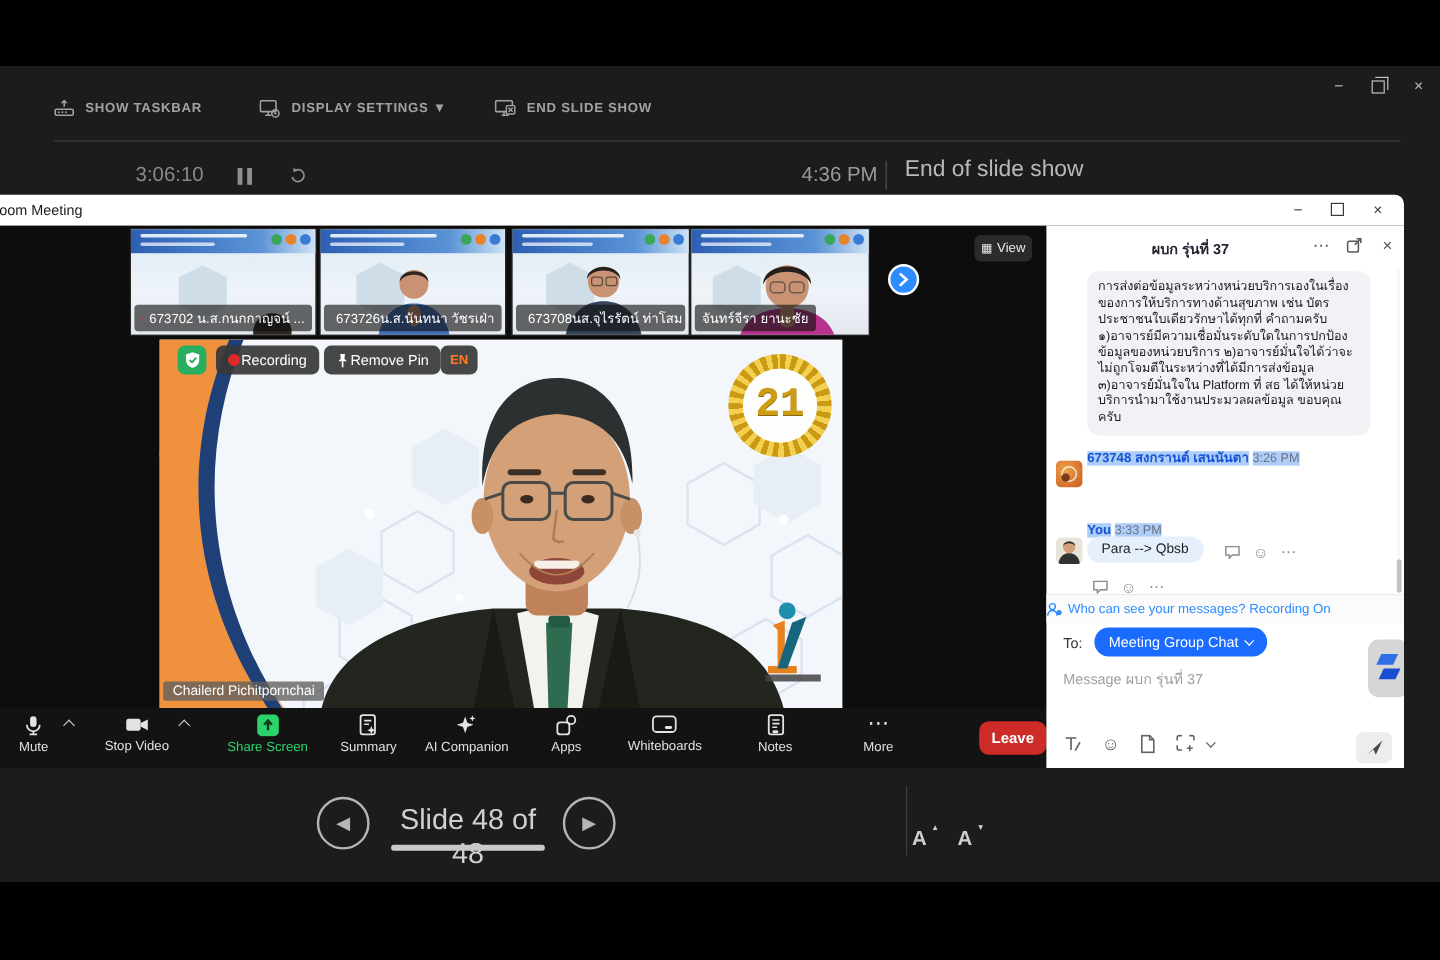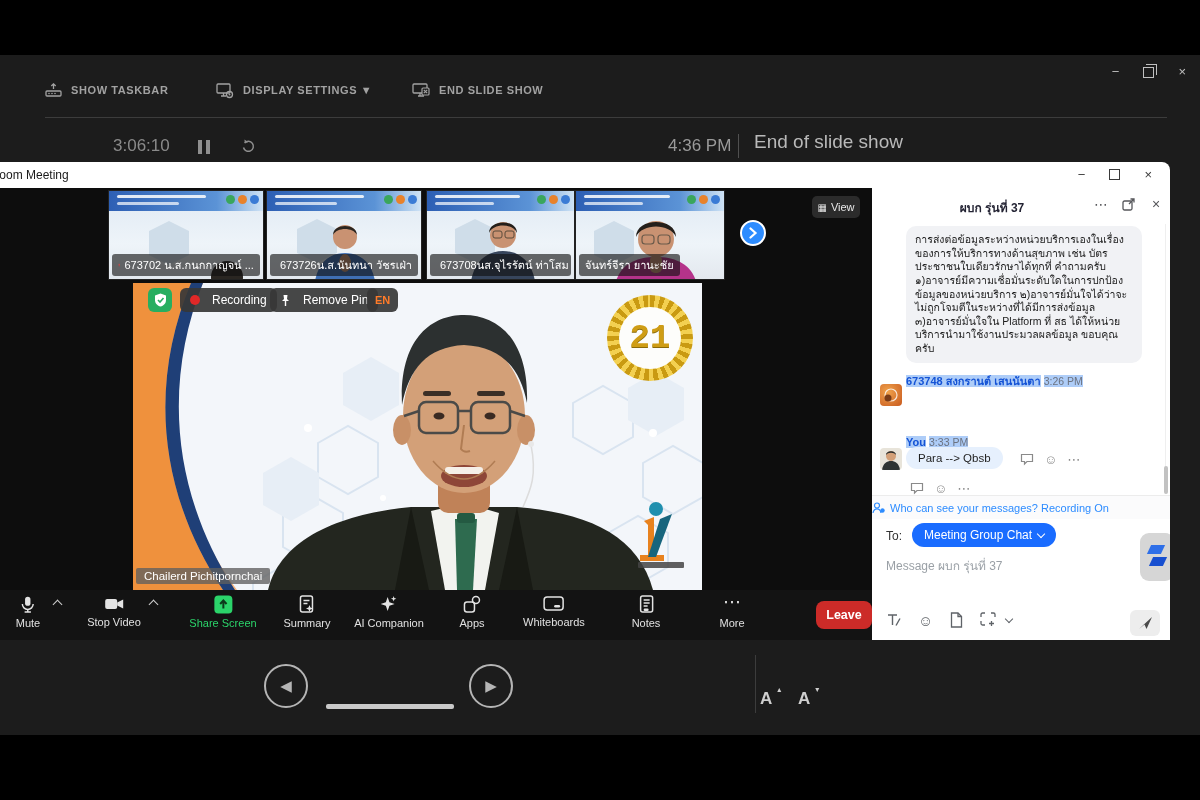--- a/index.html
+++ b/index.html
@@ -52,21 +52,21 @@
   .t-label { position:absolute; left:3px; bottom:3px; display:flex; align-items:center; gap:4px;
              background:rgba(15,15,15,.62); border-radius:3px; padding:2px 6px; color:#fff; font-size:11px; white-space:nowrap; max-width:96%; overflow:hidden; }
   .view-btn { position:absolute; left:826px; top:8px; width:48px; height:22px; background:#2b2b2b; border-radius:5px;
               display:flex; align-items:center; justify-content:center; gap:4px; color:#e8e8e8; font-size:11px; cursor:pointer; }
   .next-arrow { position:absolute; left:754px; top:32px; width:26px; height:26px; border-radius:50%;
                 background:#2D8CFF; border:2px solid #fff; display:flex; align-items:center; justify-content:center; cursor:pointer; }
 
   
   .main-video { position:absolute; left:147px; top:95px; width:569px; height:307px; background:#f3f6fa; overflow:hidden; }
   .mv-pill { position:absolute; top:5px; height:24px; background:rgba(55,55,55,.92); border-radius:6px;
-             display:flex; align-items:center; gap:12px; padding:0 10px; color:#fff; font-size:12px; cursor:pointer; }
+             display:flex; align-items:center; gap:1px; padding:0 10px; color:#fff; font-size:12px; cursor:pointer; }
   .shield { position:absolute; left:15px; top:5px; width:24px; height:24px; background:#27ae60; border-radius:6px;
             display:flex; align-items:center; justify-content:center; cursor:pointer; }
   .rec-dot { width:10px; height:10px; border-radius:50%; background:#e02828; }
   .en-pill { color:#ff7b29; font-weight:700; font-size:11px; }
   .badge21 { position:absolute; left:474px; top:12px; width:86px; height:86px; border-radius:50%;
              background:repeating-conic-gradient(#c99a12 0 7deg, #f3d051 7deg 14deg);
              display:flex; align-items:center; justify-content:center; }
   .badge21 .inner { width:62px; height:62px; border-radius:50%; background:#fdfdfb; display:flex; align-items:center; justify-content:center; }
   .badge21 .num { font-family:Liberation Mono, monospace; font-size:34px; font-weight:700; color:#cf9d15; text-shadow:0 1px 0 #8a6a08; }
   .speaker-tag { position:absolute; left:3px; bottom:6px; background:rgba(95,95,95,.78); color:#fff;
@@ -171,20 +171,21 @@
         <path d="M4.5,1.5 L4.7,5.2 L8.2,4.2 Z" fill="#8f8f8f"></path>
       </svg>
     </span>
     <span class="ppt-clock">4:36 PM</span>
     <span class="clock-div"></span>
     <span class="ppt-status">End of slide show</span>
 
     <div class="nav-circle" style="left:264px; top:609px;">
       <span>◀</span>
     </div>
+    <div class="slide-label">Slide 48 of 48</div>
     <div class="slide-underline"></div>
     <div class="nav-circle" style="left:469px; top:609px;">
       <span>▶</span>
     </div>
 
     <div class="font-div"></div>
     <div class="font-btn" style="left:760px;">
       <span>A</span>
       <span class="tri">▴</span>
     </div>

